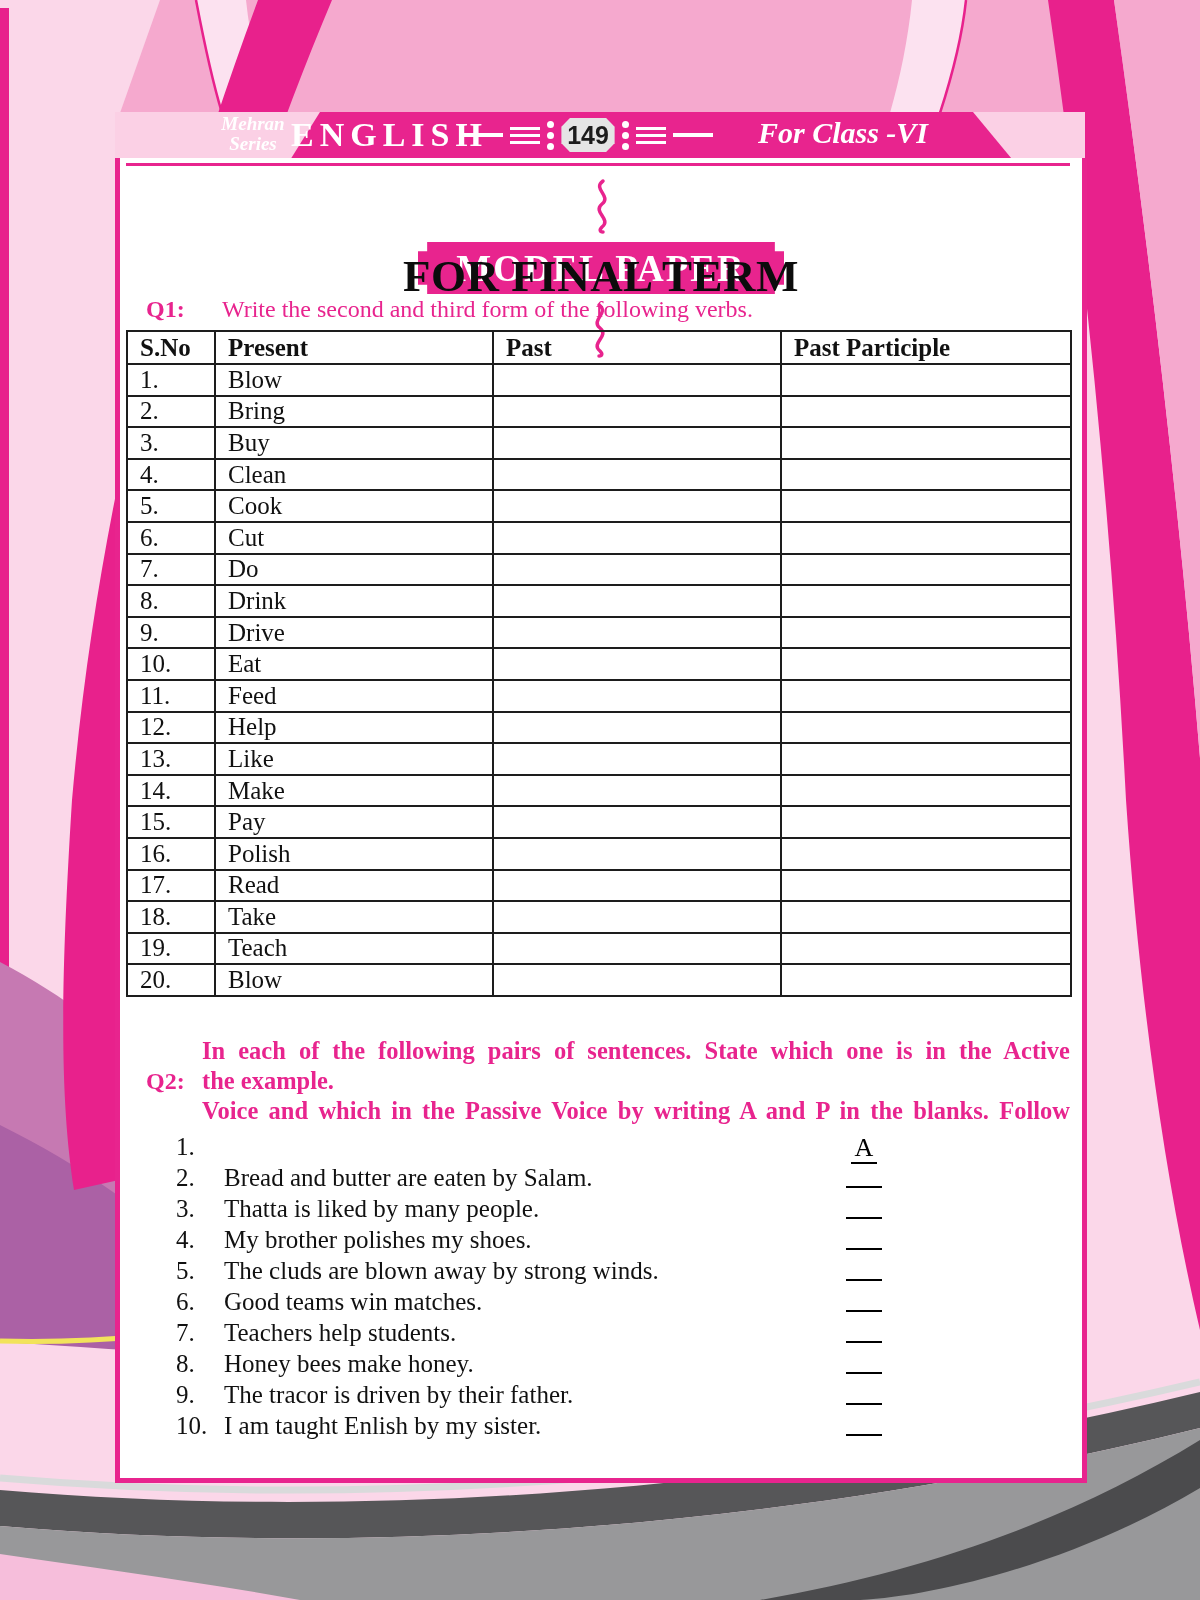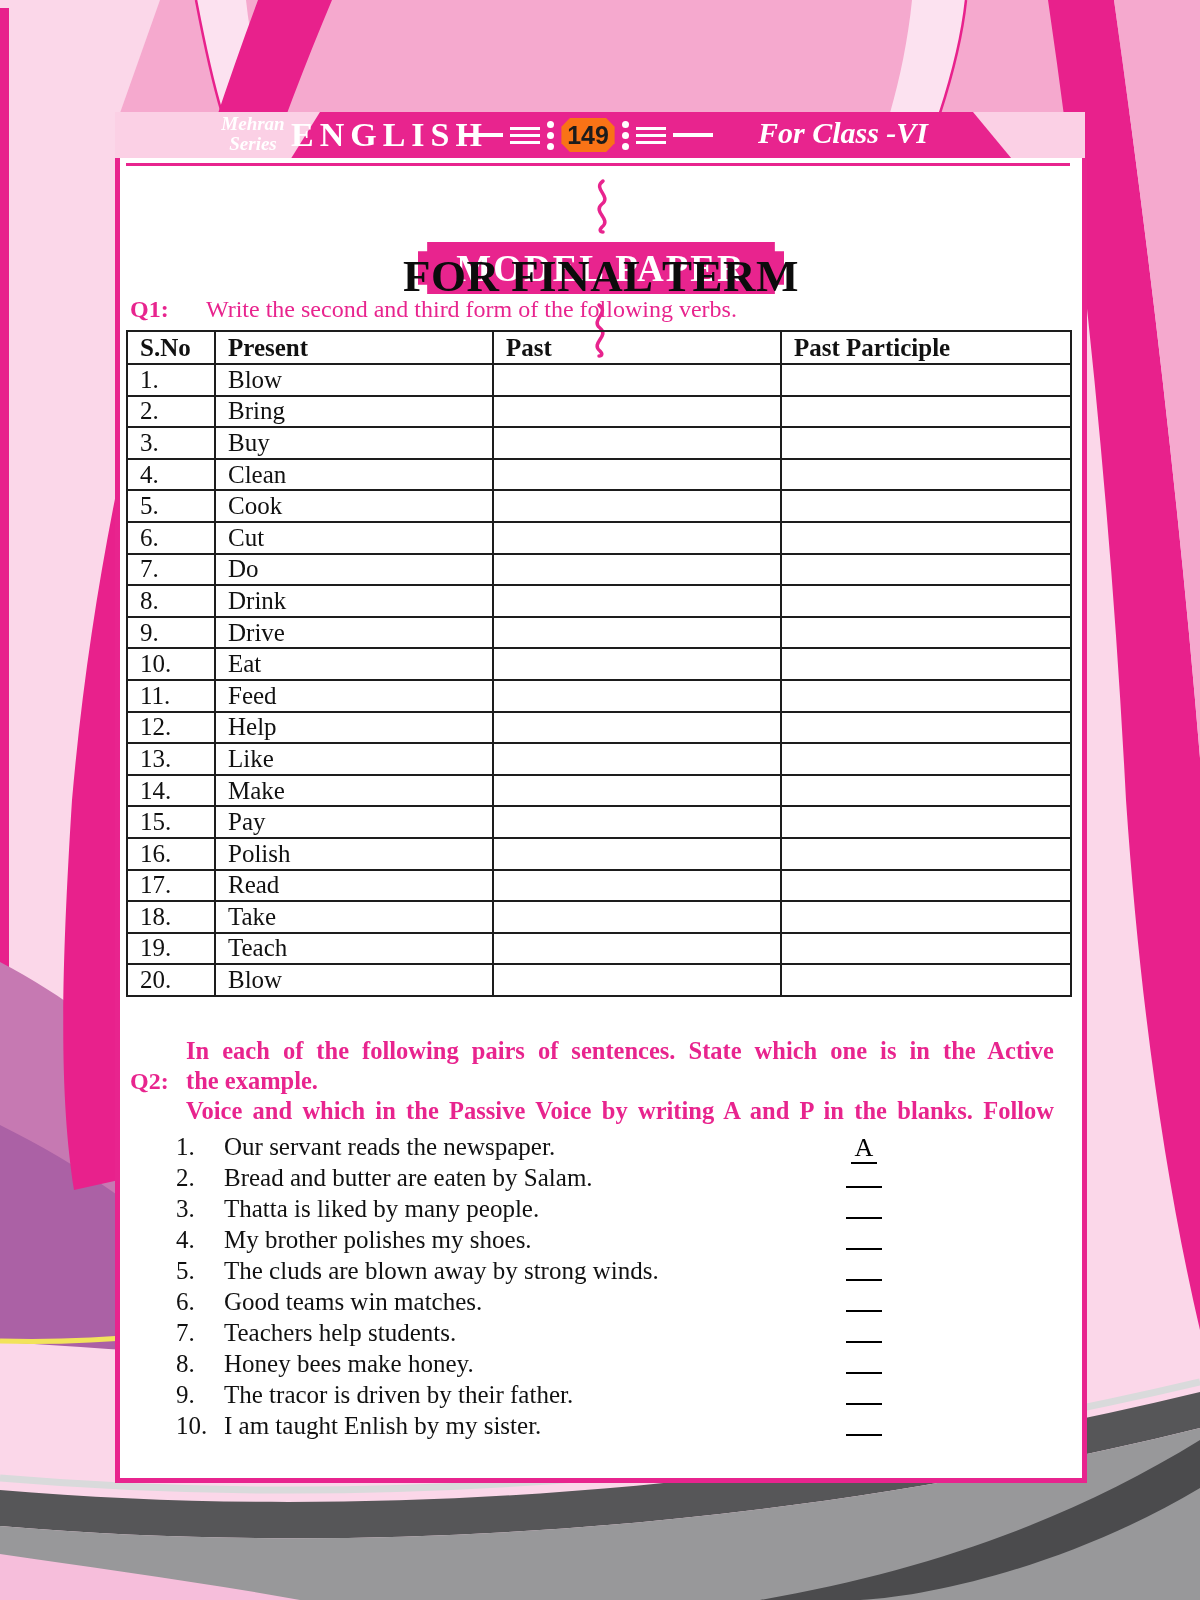--- a/index.html
+++ b/index.html
@@ -34,21 +34,21 @@
   .orn-group{
     position:absolute;left:348px;top:0;width:250px;height:46px;
     display:flex;align-items:center;justify-content:center;gap:7px;
   }
   .dash-long{width:44px;height:4px;background:#fff;}
   .lines3{display:flex;flex-direction:column;gap:4px;}
   .lines3 i{display:block;width:30px;height:3px;background:#fff;}
   .dotscol{display:flex;flex-direction:column;gap:4px;}
   .dotscol i{display:block;width:7px;height:7px;border-radius:50%;background:#fff;}
   .page-badge{
-    width:58px;height:34px;background:#f97316;color:#1c1c1c;
+    width:58px;height:34px;background:#e5e5e5;color:#1c1c1c;
     font-family:"Liberation Sans","DejaVu Sans",sans-serif;font-weight:700;font-size:25px;
     display:flex;align-items:center;justify-content:center;
     clip-path:polygon(16% 0,84% 0,100% 26%,100% 74%,84% 100%,16% 100%,0 74%,0 26%);
   }
   .class-label{
     position:absolute;left:608px;top:4px;width:240px;text-align:center;
     color:#fff;font-style:italic;font-weight:700;font-size:30px;
   }
 
   
@@ -68,21 +68,21 @@
     font-weight:700;font-size:37px;letter-spacing:2px;
     display:flex;align-items:center;justify-content:center;
     clip-path:polygon(0 18%,2.5% 18%,2.5% 0,97.5% 0,97.5% 18%,100% 18%,100% 82%,97.5% 82%,97.5% 100%,2.5% 100%,2.5% 82%,0 82%);
   }
   .final-term{
     position:absolute;left:0;top:76px;width:100%;text-align:center;
     color:#0c0c0c;font-weight:700;font-size:45px;letter-spacing:0.5px;margin-top:16px;
   }
 
   .q1-row{position:absolute;left:10px;top:138px;width:940px;display:flex;}
-  .q-label{width:76px;color:#E8248E;font-weight:700;font-size:24px;}
+  .q-label{width:76px;color:#E8248E;font-weight:700;font-size:24px;margin-left:16px;}
   .q1-instr{color:#E8248E;font-weight:400;font-size:24px;}
 
   table.verbs{
     position:absolute;left:6px;top:172px;width:944px;
     border-collapse:collapse;table-layout:fixed;
   }
   table.verbs th,table.verbs td{
     border:2px solid #1d1d1d;font-size:25px;color:#111;
     padding:0 0 0 12px;text-align:left;white-space:nowrap;overflow:hidden;
   }
@@ -339,21 +339,20 @@
     <div class="q2-lines">
       <div class="q2-line">In each of the following pairs of sentences. State which one is in the Active</div>
       <div class="q2-line last">the example.</div>
       <div class="q2-line">Voice and which in the Passive Voice by writing A and P in the blanks. Follow</div>
     </div>
   </div>
 
   <div class="q2-items">
       <div class="q2-item">
         <span class="item-no">1.</span>
-        <span class="item-text">Our servant reads the newspaper.</span>
         <div class="answer letter">
           <span>A</span>
         </div>
       </div>
       <div class="q2-item">
         <span class="item-no">2.</span>
         <span class="item-text">Bread and butter are eaten by Salam.</span>
         <div class="answer">
           <div class="blank-line"></div>
         </div>

